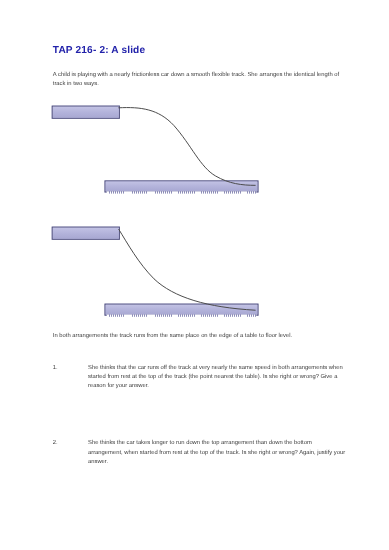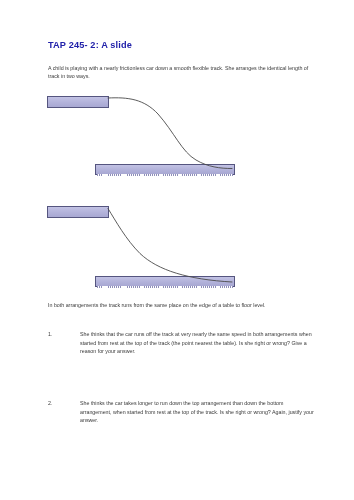--- a/index.html
+++ b/index.html
@@ -120,21 +120,21 @@
     width: 280px;
     height: 98px;
     overflow: visible;
   }
 </style>
 </head>
 <body>
 
 <div class="page">
 
-  <div class="doc-title">TAP 245- 2: A slide</div>
+  <div class="doc-title">TAP 216- 2: A slide</div>
 
   <div class="intro">A child is playing with a nearly frictionless car down a smooth flexible track. She arranges the identical length of track in two ways.</div>
 
   <div class="figure fig1">
     <div class="bar table-bar-1">
       <div class="bar-inner"></div>
     </div>
     <div class="bar floor floor-bar-1">
       <div class="bar-inner"></div>
     </div>

